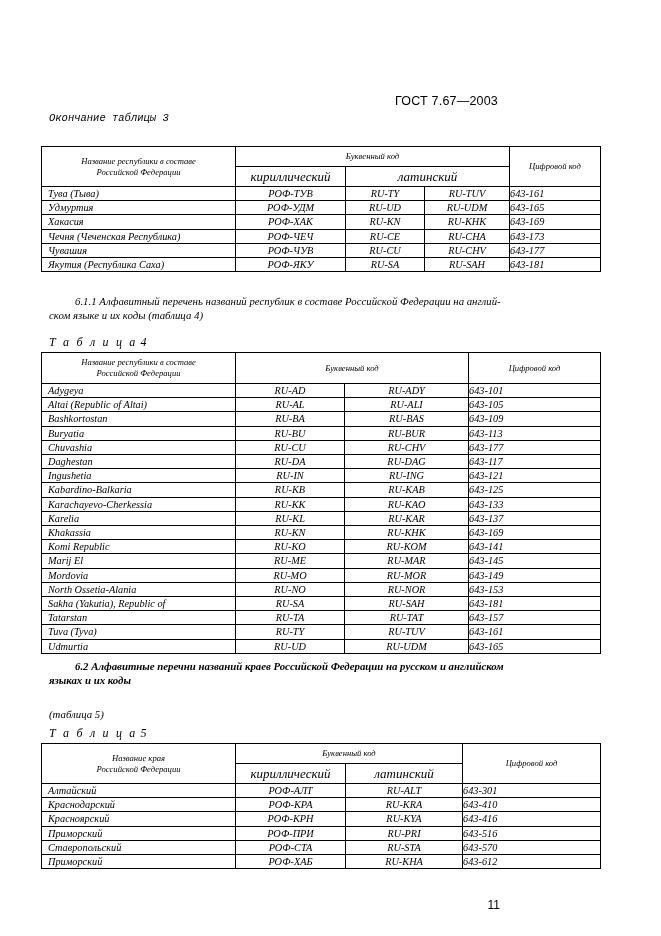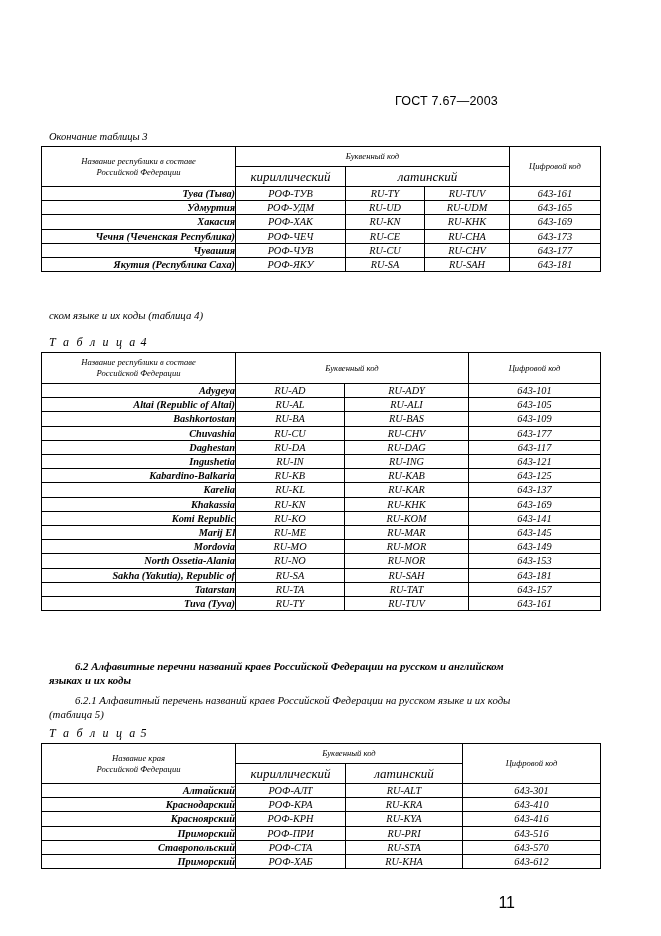--- a/index.html
+++ b/index.html
@@ -89,59 +89,58 @@
   .tbl .hcell {
     text-align: center;
     font-size: 8.6px;
     line-height: 11px;
     padding: 4px 2px;
   }
   .tbl .hcell.small {
     font-size: 13px;
   }
   .tbl td.name {
-    text-align: right;
+    text-align: left;
     padding: 0 0 0 6px;
     height: 13.2px;
     line-height: 13.2px;
     white-space: nowrap;
-    font-weight: bold;
   }
   .tbl td.code {
     text-align: center;
     height: 13.2px;
     line-height: 13.2px;
   }
   .tbl td.num {
-    text-align: center;
+    text-align: left;
     height: 13.2px;
     line-height: 13.2px;
   }
   
   .tbl { border: 1.6px solid #000; }
   .tbl tr.first-body td { border-top: 1.6px solid #000; }
   .tbl td.thickleft { border-left: 1.6px solid #000; }
   .tbl th.thickleft { border-left: 1.6px solid #000; }
 
   .pageno {
     position: absolute;
-    right: 37px;
+    right: 52px;
     bottom: 60px;
     font-family: "Liberation Sans", sans-serif;
-    font-size: 16px;
+    font-size: 12px;
   }
 </style>
 </head>
 <body>
 
 <div class="page">
 
   <div class="gost-header">ГОСТ 7.67—2003</div>
 
-  <div class="caption-line" style="top:95px;">Окончание таблицы 3</div>
+  <div class="caption-line" style="top:76px;font-family:Liberation Mono, monospace;">Окончание таблицы 3</div>
 
   <table class="tbl" style="top:110px;">
     <colgroup>
       <col style="width:194px">
       <col style="width:110px">
       <col style="width:79px">
       <col style="width:85px">
       <col style="width:91px">
     </colgroup>
     <thead>
@@ -198,21 +197,21 @@
         <td class="name">Якутия (Республика Саха)</td>
         <td class="code thickleft">РОФ-ЯКУ</td>
         <td class="code thickleft">RU-SA</td>
         <td class="code">RU-SAH</td>
         <td class="num thickleft">643-181</td>
       </tr>
     </tbody>
   </table>
 
   <div class="para" style="top:259px;">
-    <span class="indent"></span><br>
+    <span class="indent"></span><span>6.1.1  Алфавитный перечень названий республик в составе Российской Федерации на англий-</span><br>
     <span>ском языке и их коды (таблица 4)</span>
   </div>
 
   <div class="tbl-caption" style="top:299px;">
     <span>Т а б л и ц а</span><span class="num">&nbsp;<span>4</span></span>
   </div>
 
   <table class="tbl" style="top:316px;">
     <colgroup>
       <col style="width:194px">
@@ -243,20 +242,26 @@
         <td class="code thickleft">RU-ALI</td>
         <td class="num thickleft">643-105</td>
       </tr>
       <tr>
         <td class="name">Bashkortostan</td>
         <td class="code thickleft">RU-BA</td>
         <td class="code thickleft">RU-BAS</td>
         <td class="num thickleft">643-109</td>
       </tr>
       <tr>
+        <td class="name">Buryatia</td>
+        <td class="code thickleft">RU-BU</td>
+        <td class="code thickleft">RU-BUR</td>
+        <td class="num thickleft">643-113</td>
+      </tr>
+      <tr>
         <td class="name">Chuvashia</td>
         <td class="code thickleft">RU-CU</td>
         <td class="code thickleft">RU-CHV</td>
         <td class="num thickleft">643-177</td>
       </tr>
       <tr>
         <td class="name">Daghestan</td>
         <td class="code thickleft">RU-DA</td>
         <td class="code thickleft">RU-DAG</td>
         <td class="num thickleft">643-117</td>
@@ -267,20 +272,26 @@
         <td class="code thickleft">RU-ING</td>
         <td class="num thickleft">643-121</td>
       </tr>
       <tr>
         <td class="name">Kabardino-Balkaria</td>
         <td class="code thickleft">RU-KB</td>
         <td class="code thickleft">RU-KAB</td>
         <td class="num thickleft">643-125</td>
       </tr>
       <tr>
+        <td class="name">Karachayevo-Cherkessia</td>
+        <td class="code thickleft">RU-KK</td>
+        <td class="code thickleft">RU-KAO</td>
+        <td class="num thickleft">643-133</td>
+      </tr>
+      <tr>
         <td class="name">Karelia</td>
         <td class="code thickleft">RU-KL</td>
         <td class="code thickleft">RU-KAR</td>
         <td class="num thickleft">643-137</td>
       </tr>
       <tr>
         <td class="name">Khakassia</td>
         <td class="code thickleft">RU-KN</td>
         <td class="code thickleft">RU-KHK</td>
         <td class="num thickleft">643-169</td>
@@ -320,30 +331,36 @@
         <td class="code thickleft">RU-TA</td>
         <td class="code thickleft">RU-TAT</td>
         <td class="num thickleft">643-157</td>
       </tr>
       <tr>
         <td class="name">Tuva (Tyva)</td>
         <td class="code thickleft">RU-TY</td>
         <td class="code thickleft">RU-TUV</td>
         <td class="num thickleft">643-161</td>
       </tr>
+      <tr>
+        <td class="name">Udmurtia</td>
+        <td class="code thickleft">RU-UD</td>
+        <td class="code thickleft">RU-UDM</td>
+        <td class="num thickleft">643-165</td>
+      </tr>
     </tbody>
   </table>
 
   <div class="para bold" style="top:624px;">
     <span class="indent"></span><span>6.2 Алфавитные перечни названий краев Российской Федерации на русском и английском</span><br>
     <span>языках и их коды</span>
   </div>
 
   <div class="para" style="top:658px;">
-    <span class="indent"></span><span>6.2.1  Алфавитный перечень названий краев Российской Федерации на русском языке и их коды</span><br>
+    <span class="indent"></span><br>
     <span>(таблица 5)</span>
   </div>
 
   <div class="tbl-caption" style="top:690px;">
     <span>Т а б л и ц а</span><span class="num">&nbsp;<span>5</span></span>
   </div>
 
   <table class="tbl" style="top:707px;">
     <colgroup>
       <col style="width:194px">

